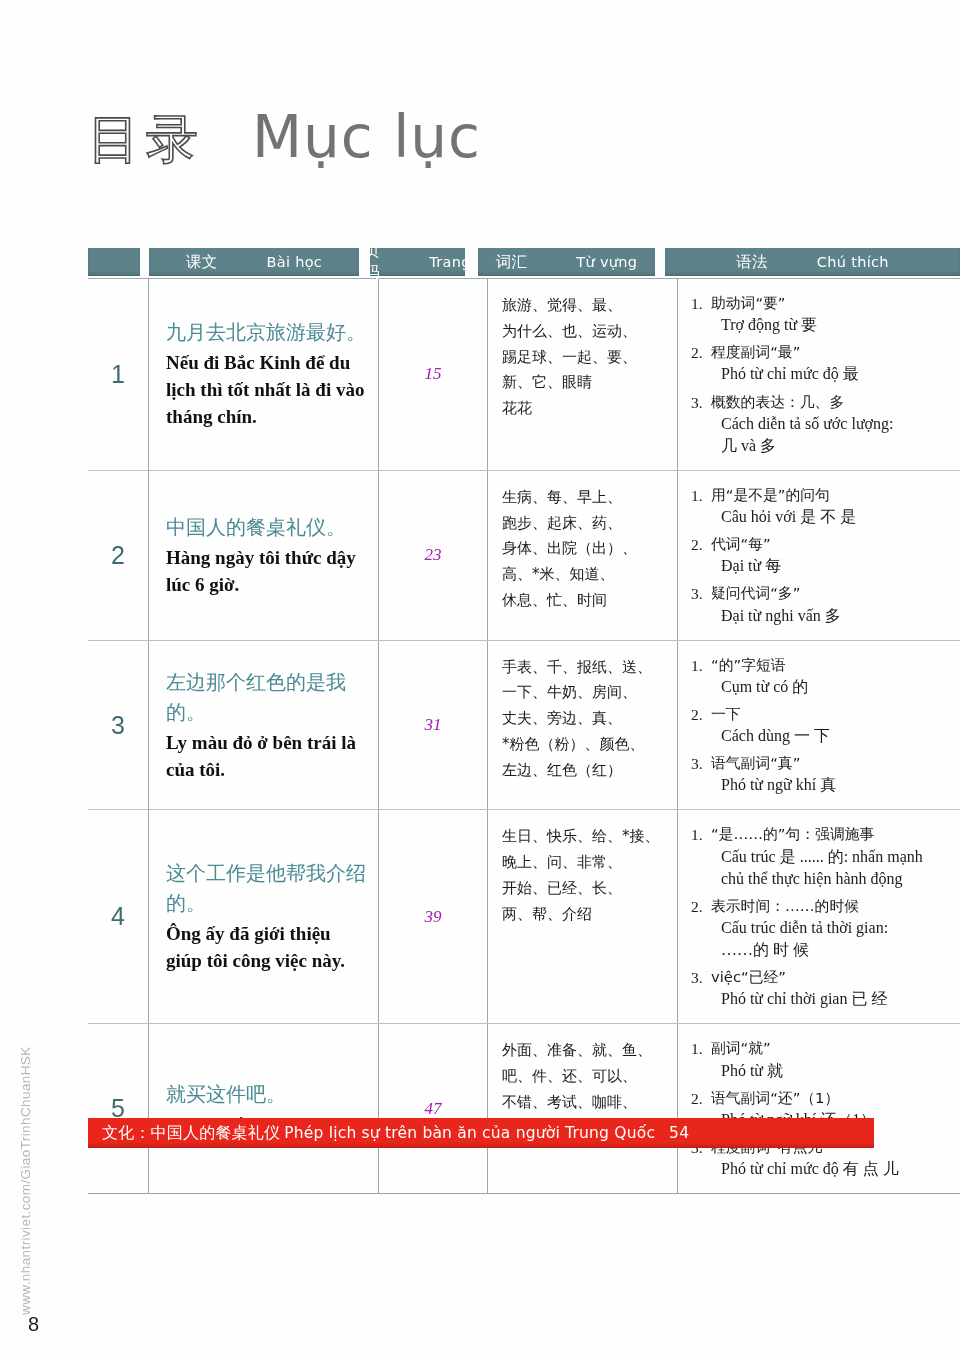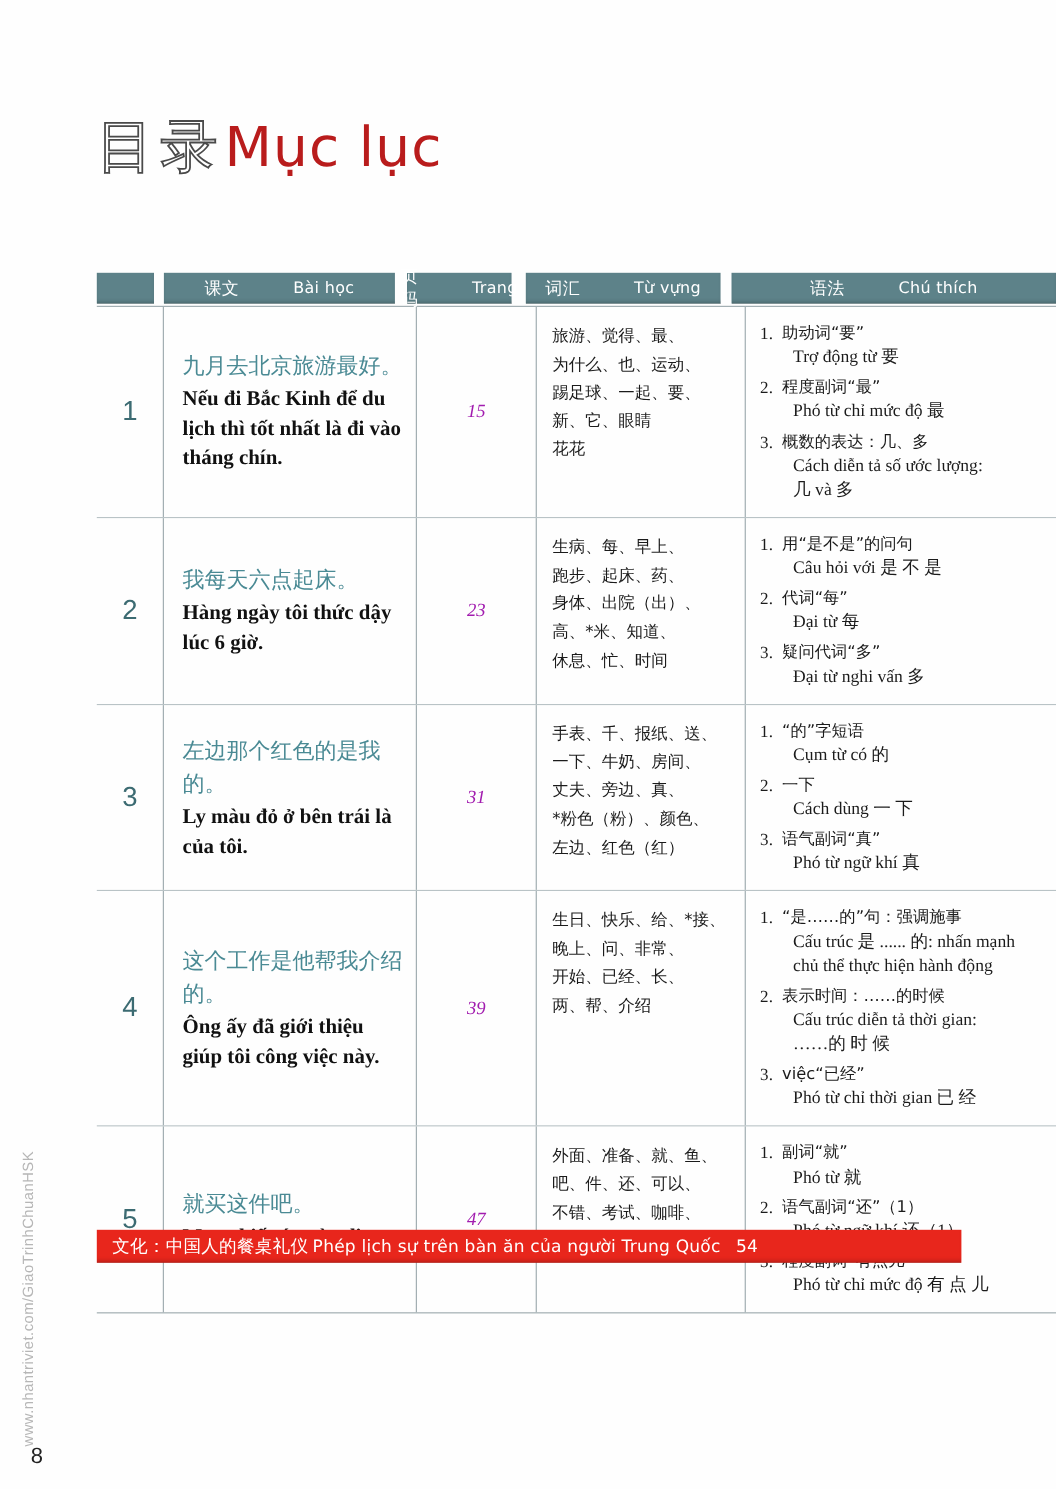--- a/index.html
+++ b/index.html
@@ -47,36 +47,37 @@
     color: #222;
   }
 
   
   #title-block {
     position: absolute;
     left: 88px;
     top: 108px;
     display: flex;
     align-items: baseline;
+    gap: 48px;
     text-align: center;
   }
   #title-cn {
     font-family: "DejaVu Sans", "Liberation Sans", sans-serif;
     font-size: 52px;
     font-weight: 400;
     color: #ffffff;
     -webkit-text-stroke: 1.6px #4a4a4a;
     letter-spacing: 6px;
     line-height: 1;
   }
   #title-vn {
     font-family: "DejaVu Sans", "Liberation Sans", sans-serif;
-    font-size: 50px;
+    font-size: 58px;
     font-weight: 400;
-    color: #b91c1c;
+    color: #737373;
     letter-spacing: 1px;
     line-height: 1;
   }
 
   
   #toc-table {
     position: absolute;
     left: 88px;
     top: 248px;
     width: 872px;
@@ -312,21 +313,21 @@
               <div class="gram-body">
                 <div class="gram-cn">概数的表达：几、多</div>
                 <div class="gram-vn">Cách diễn tả số ước lượng:<br>几 và 多</div>
               </div>
             </div>
           </div>
         </div>
         <div class="row">
           <div class="cell cell-num">2</div>
           <div class="cell cell-text">
-            <div class="cn">我每天六点起床。</div>
+            <div class="cn">中国人的餐桌礼仪。</div>
             <div class="vn">Hàng ngày tôi thức dậy lúc 6 giờ.</div>
           </div>
           <div class="cell cell-page">23</div>
           <div class="cell cell-vocab">
             <div>生病、每、早上、</div>
             <div>跑步、起床、药、</div>
             <div>身体、出院（出）、</div>
             <div>高、*米、知道、</div>
             <div>休息、忙、时间</div>
           </div>

